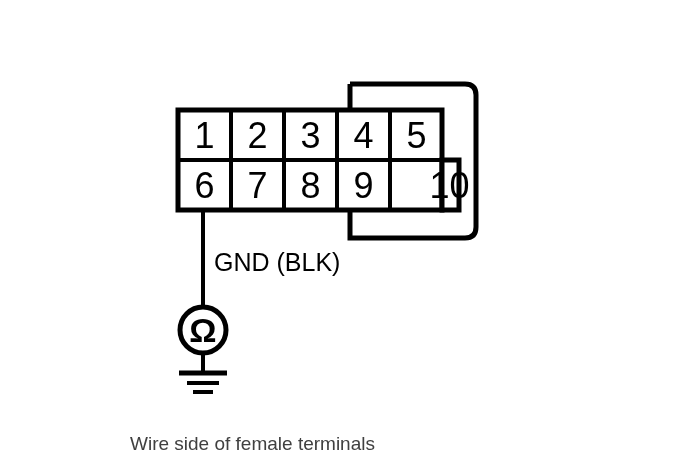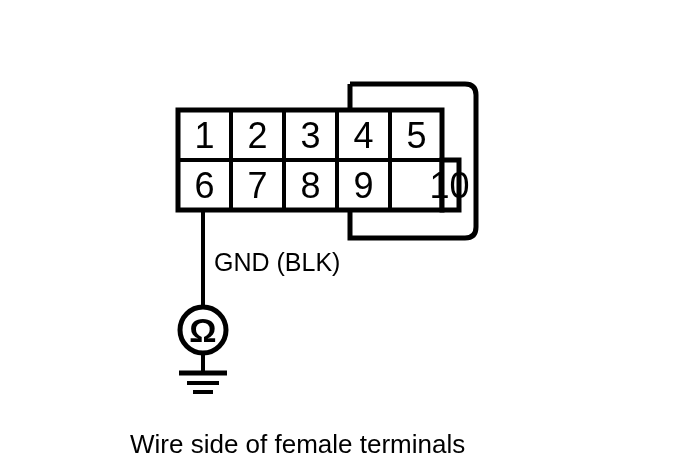--- a/index.html
+++ b/index.html
@@ -75,24 +75,24 @@
     line-height: 1;
     font-weight: bold;
     color: #000000;
   }
 
   
   #caption {
     position: absolute;
     left: 130px;
     top: 430px;
-    font-size: 26px;
+    font-size: 19px;
     line-height: 28px;
     white-space: nowrap;
-    color: #000000;
+    color: #404040;
   }
 </style>
 </head>
 <body>
 
 <div id="page">
 
 
   <svg id="diagram-svg" viewBox="0 0 688 468">
 

